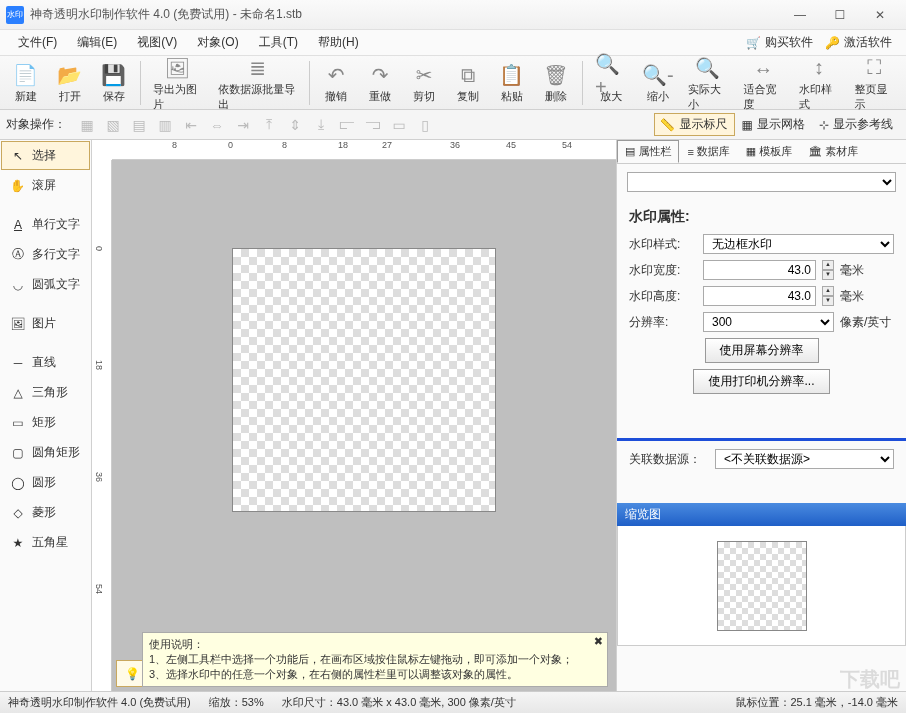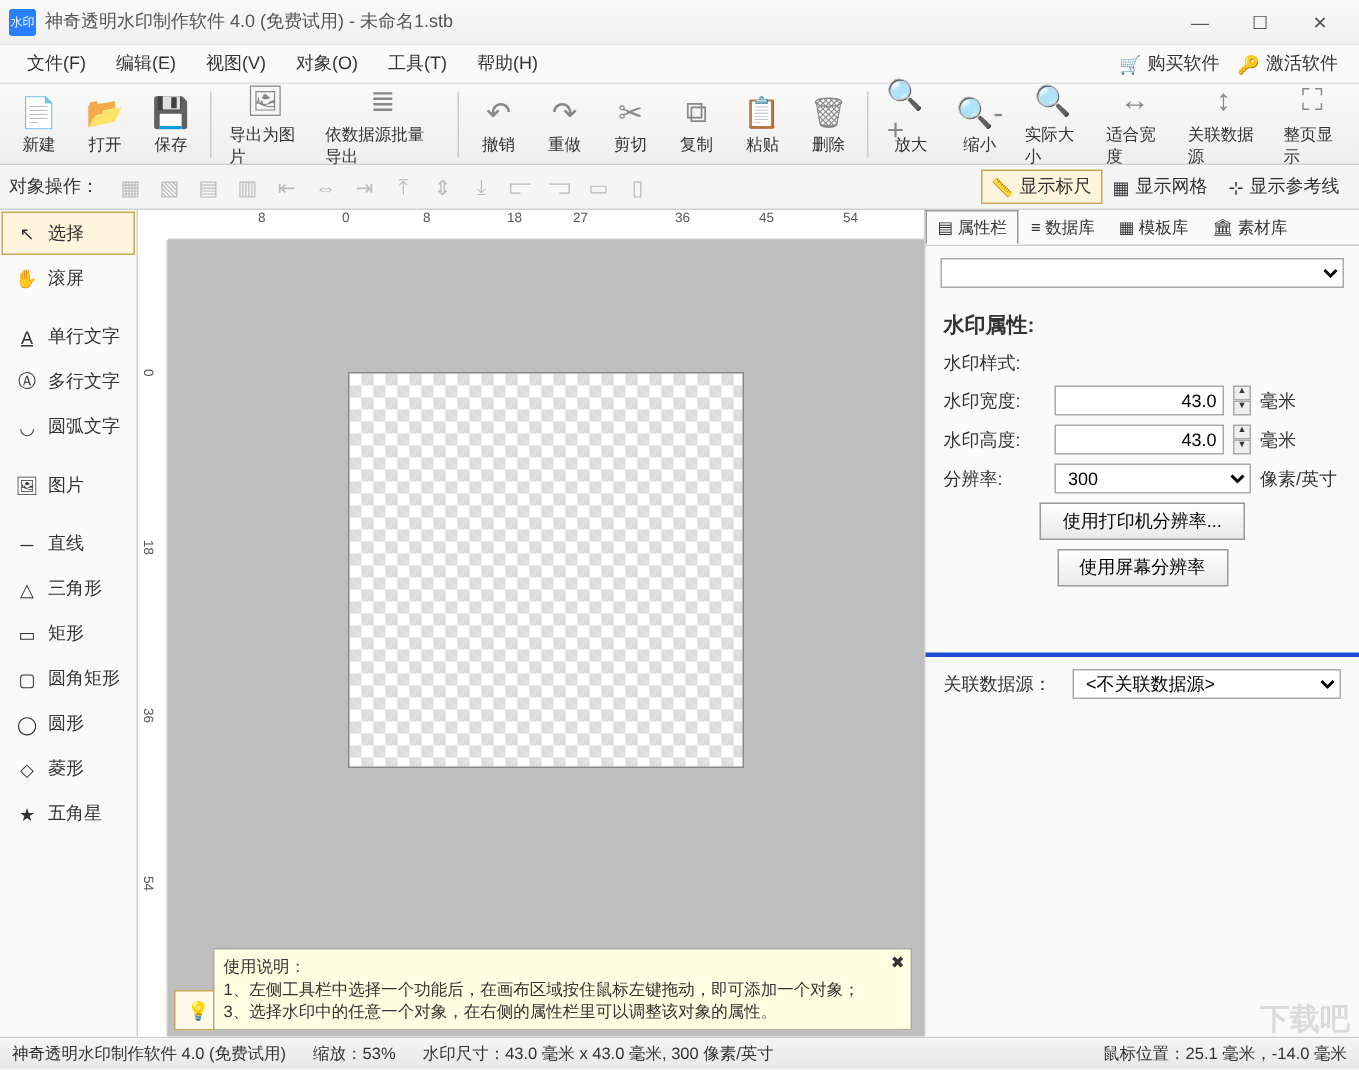--- a/index.html
+++ b/index.html
@@ -202,21 +202,21 @@
   <div class="tb-btn">
       <div class="icn gray">🔍</div>
       <div class="lbl">实际大小</div>
     </div>
   <div class="tb-btn">
       <div class="icn gray">↔</div>
       <div class="lbl">适合宽度</div>
     </div>
   <div class="tb-btn">
       <div class="icn gray">↕</div>
-      <div class="lbl">关联数据源</div>
+      <div class="lbl">水印样式</div>
     </div>
   <div class="tb-btn">
       <div class="icn gray">⛶</div>
       <div class="lbl">整页显示</div>
     </div>
 </div>
 
 <div class="sectoolbar">
   <span class="lbl">对象操作：</span>
   <div class="ico">▦</div>
@@ -363,20 +363,21 @@
           <span>素材库</span>
         </div>
     </div>
     <div class="combo-row">
       <select class="combo"></select>
     </div>
     <div class="prop-section">
       <div class="prop-title">水印属性:</div>
       <div class="prop-row">
         <div class="plabel">水印样式:</div>
+        <select class="pinput"><option>无边框水印</option></select>
       </div>
       <div class="prop-row">
         <div class="plabel">水印宽度:</div>
         <input class="pinput num" value="43.0" style="">
         <div class="spinner">
             <div>▲</div>
             <div>▼</div>
           </div>
         <div class="unit">毫米</div>
       </div>
@@ -388,34 +389,40 @@
             <div>▼</div>
           </div>
         <div class="unit">毫米</div>
       </div>
       <div class="prop-row">
         <div class="plabel">分辨率:</div>
         <select class="pinput"><option>300</option></select>
         <div class="unit">像素/英寸</div>
       </div>
       <div class="btn-row">
+          <button class="btn">使用屏幕分辨率</button>
+        </div>
+      <div class="btn-row">
           <button class="btn">使用打印机分辨率...</button>
-        </div>
-      <div class="btn-row">
-          <button class="btn">使用屏幕分辨率</button>
         </div>
     </div>
 
     <div class="assoc-section">
       <div class="prop-row">
         <div style="width:80px">关联数据源：</div>
         <select class="pinput"><option>&lt;不关联数据源&gt;</option></select>
       </div>
     </div>
 
+    <div class="preview-section">
+      <div class="preview-title">缩览图</div>
+      <div class="preview-body">
+        <div class="preview-thumb"></div>
+      </div>
+    </div>
   </div>
 </div>
 
 <div class="statusbar">
   <span>神奇透明水印制作软件 4.0 (免费试用)</span>
   <span>缩放：53%</span>
   <span>水印尺寸：43.0 毫米 x 43.0 毫米, 300 像素/英寸</span>
   <div class="spacer"></div>
   <span>鼠标位置：25.1 毫米，-14.0 毫米</span>
 </div>

